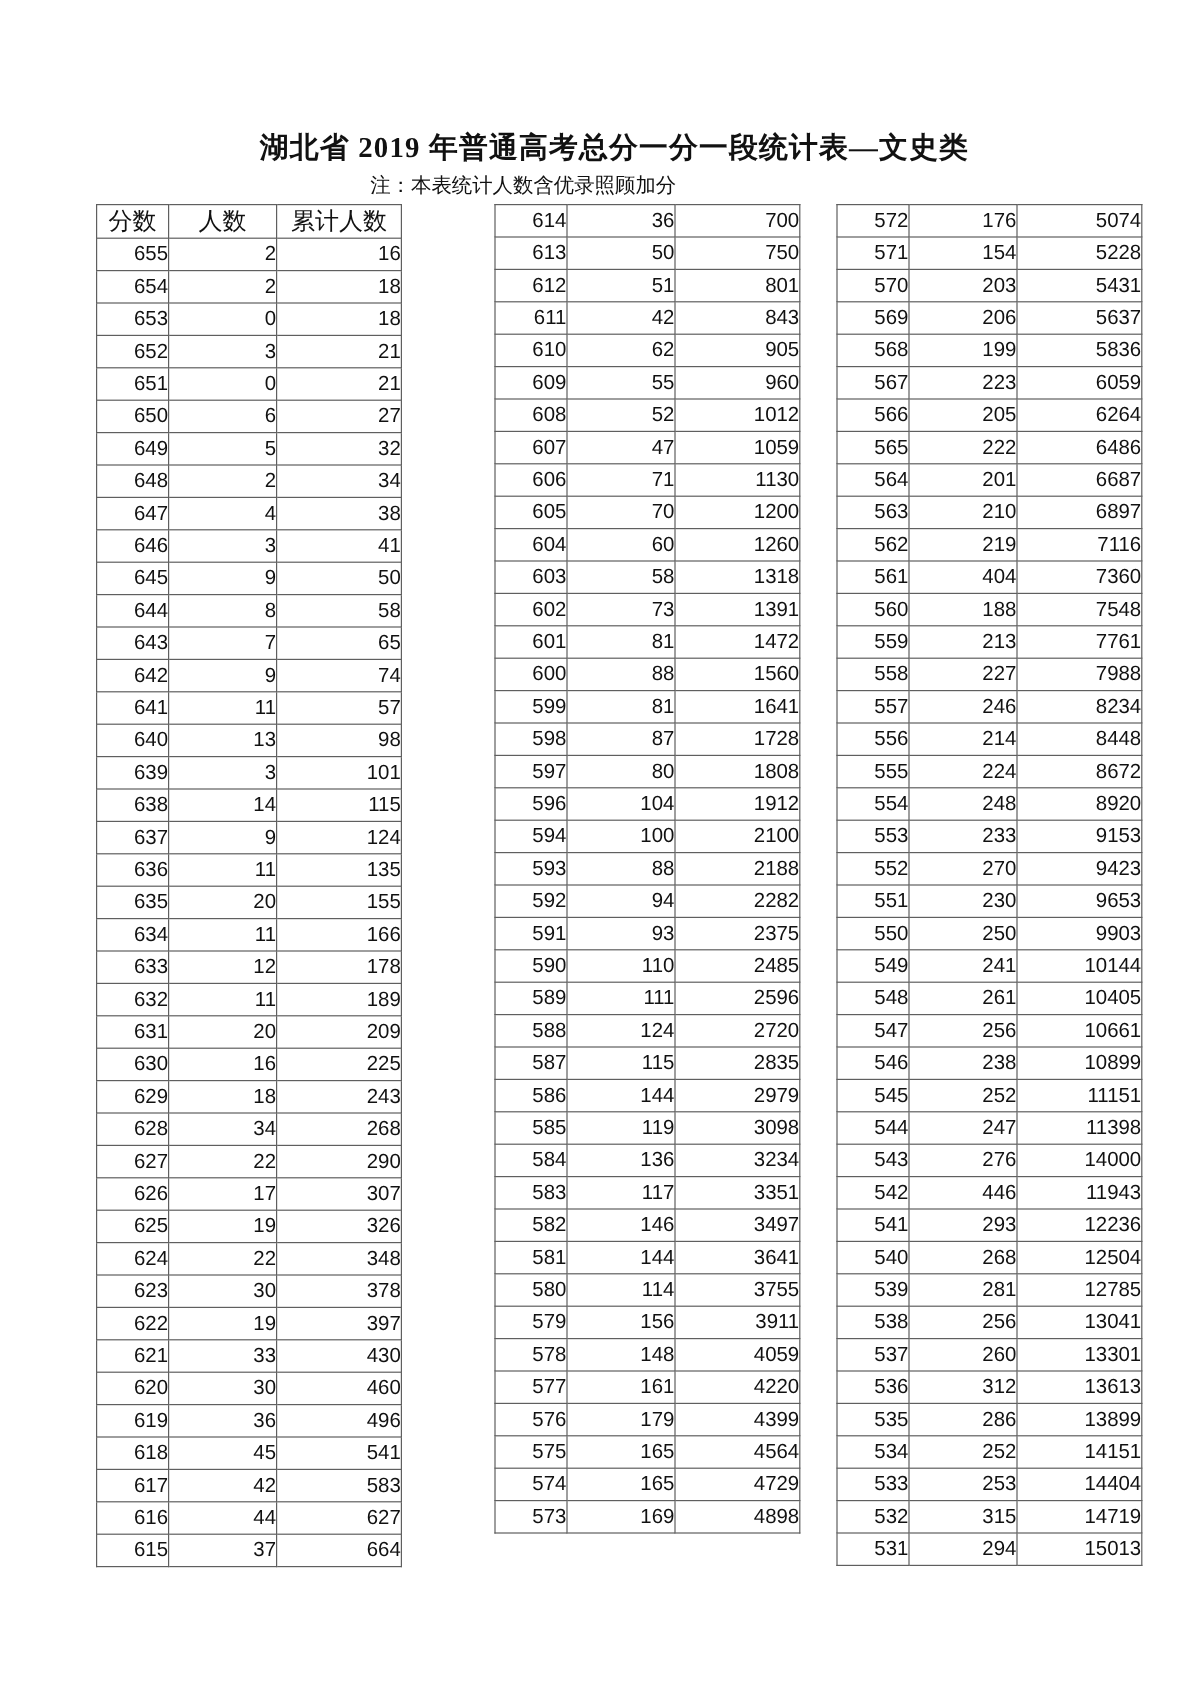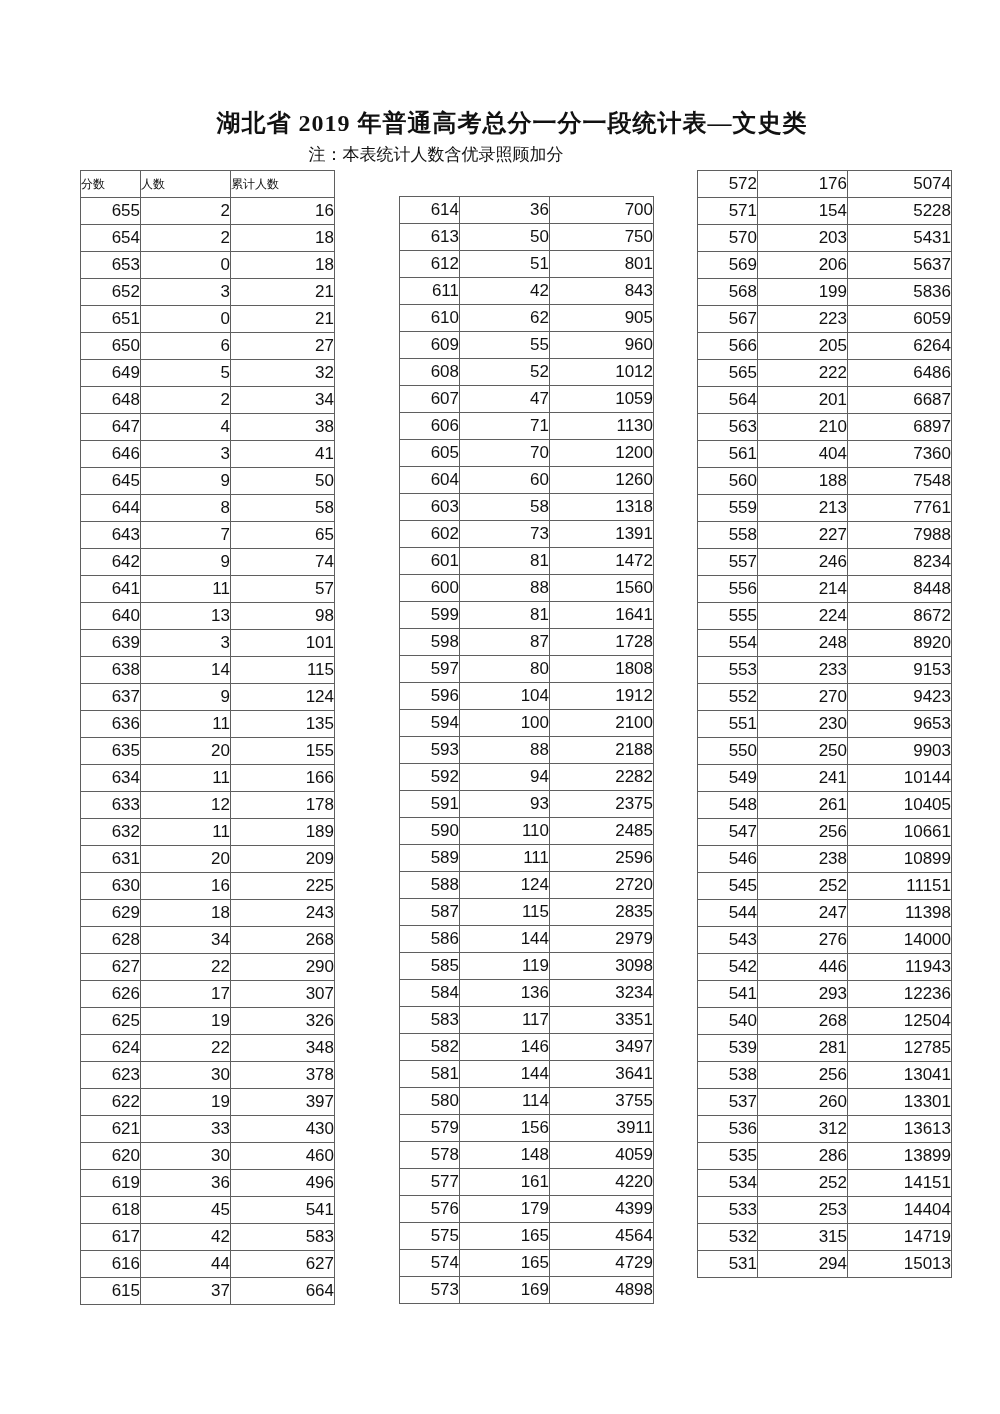--- a/index.html
+++ b/index.html
@@ -24,42 +24,42 @@
     margin:12px;
   }
   .page-note{
     position:absolute;top:143px;left:0;width:872px;
     text-align:center;
     font-family:"Liberation Serif",serif;
     font-size:17px;
   }
   .block{position:absolute;top:170px;}
   .block.b0{left:80px;}
-  .block.b1{left:399px;margin-top:26px;}
+  .block.b1{left:412px;}
   .block.b2{left:697px;}
   table.seg{
     border-collapse:collapse;
     table-layout:fixed;
     background:var(--background);
   }
   table.seg col.w0{width:60px;}
   table.seg col.w1{width:90px;}
   table.seg col.w2{width:104px;}
   table.seg th,table.seg td{
     border:1px solid var(--border);
     height:26px;
     padding:0;
     overflow:hidden;
     white-space:nowrap;
   }
   table.seg th{
     font-family:"Liberation Serif",serif;
-    font-size:12px;
+    font-size:20px;
     font-weight:normal;
-    text-align:left;
+    text-align:center;
   }
   table.seg td{
     font-size:17px;
     text-align:right;
   }
   td.c0{padding-right:7px;}
   td.c1{padding-right:6px;}
   td.c2{padding-right:9px;}
 </style>
 </head>
@@ -653,20 +653,25 @@
     <td class="c1">201</td>
     <td class="c2">6687</td>
   </tr>
 
   <tr>
     <td class="c0">563</td>
     <td class="c1">210</td>
     <td class="c2">6897</td>
   </tr>
 
+  <tr>
+    <td class="c0">562</td>
+    <td class="c1">219</td>
+    <td class="c2">7116</td>
+  </tr>
 
   <tr>
     <td class="c0">561</td>
     <td class="c1">404</td>
     <td class="c2">7360</td>
   </tr>
 
   <tr>
     <td class="c0">560</td>
     <td class="c1">188</td>

